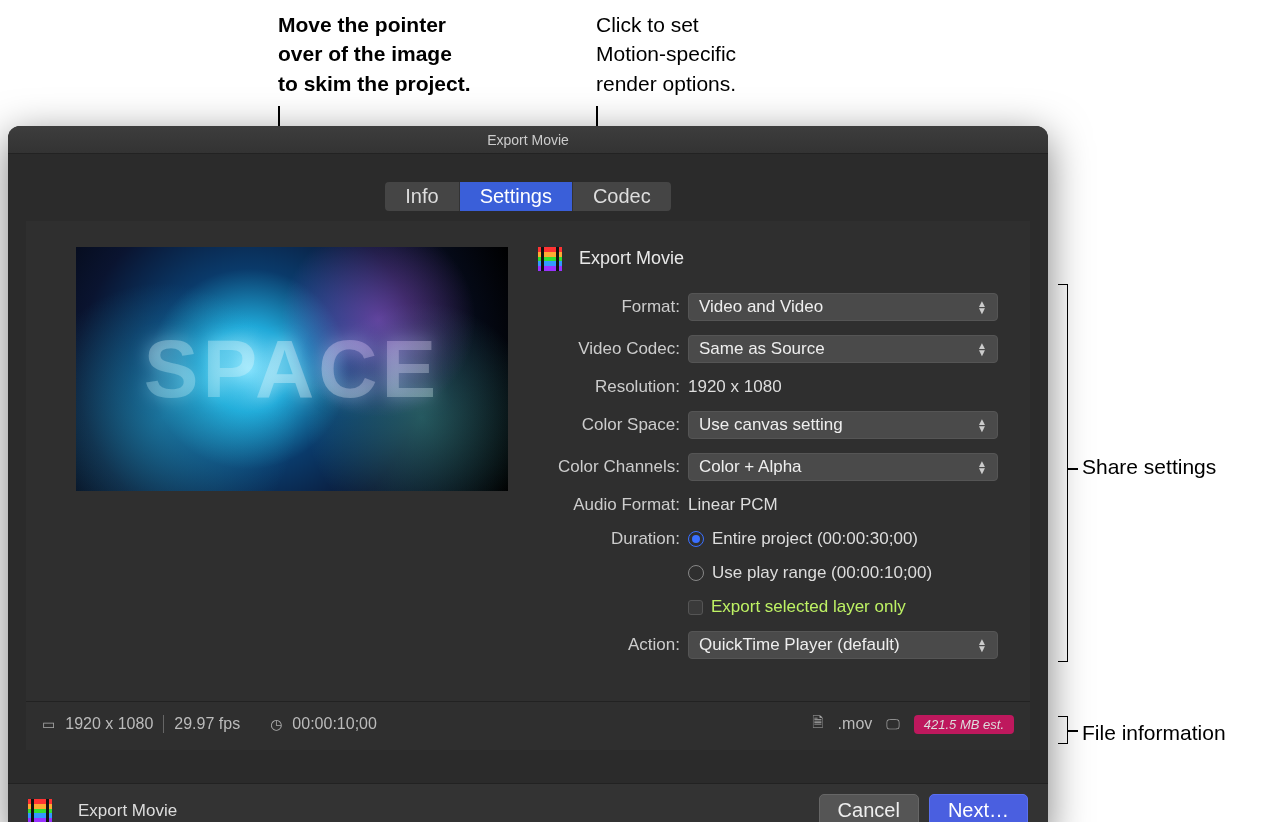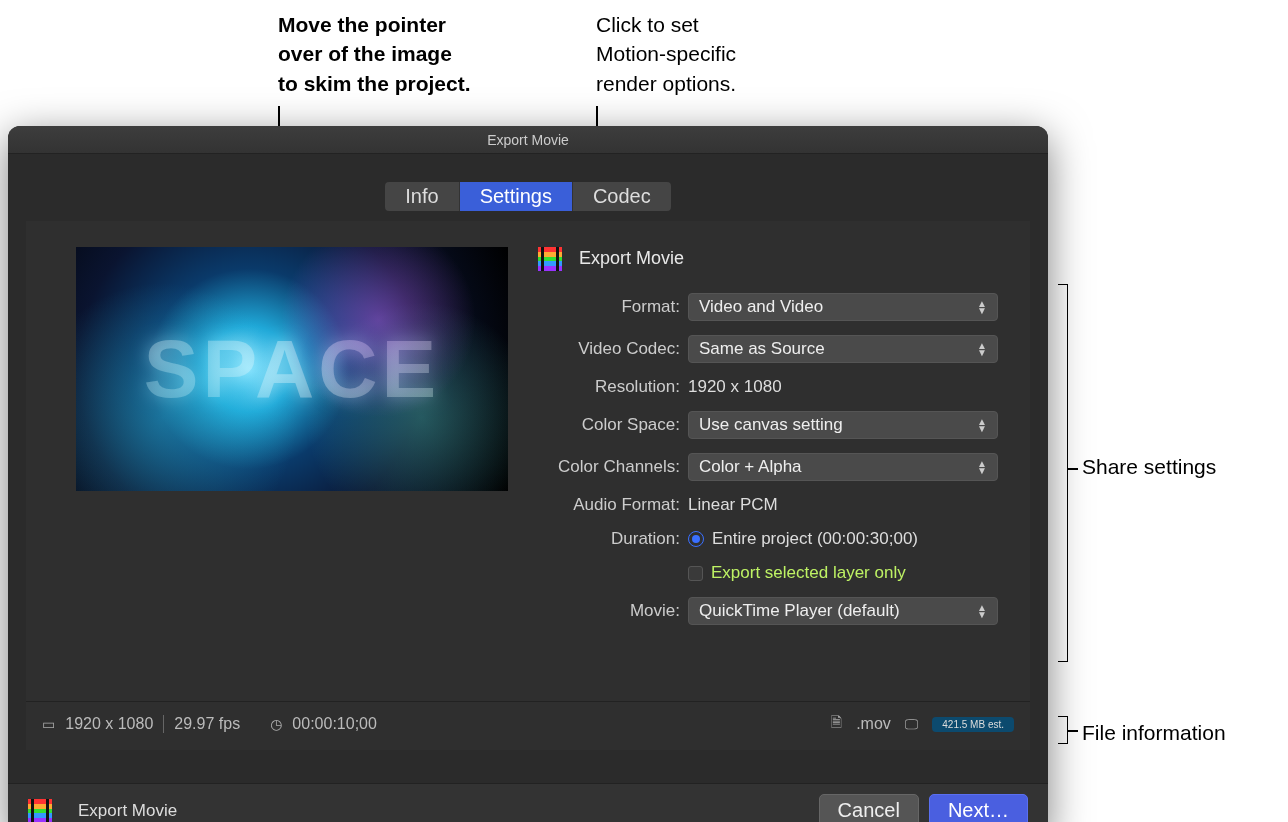--- a/index.html
+++ b/index.html
@@ -171,21 +171,21 @@
     justify-content:space-between;
     align-items:center;
     font-size:16px;
     color:#bbb;
     border-top:1px solid #222;
   }
   .footer-info .left { display:flex; align-items:center; gap:10px; }
   .footer-info .divider { width:1px; height:18px; background:#666; }
   .footer-info .right-info { display:flex; align-items:center; gap:14px; }
   .size-est {
-    background:#0c4a6e; padding:2px 10px; border-radius:4px; font-size:10px; color:#ddd;
+    background:#be185d; padding:2px 10px; border-radius:4px; font-size:13px; color:#ddd;font-style:italic;
   }
   .action-bar {
     position:absolute; bottom:0; left:0; right:0;
     height:54px;
     background:#333;
     border-top:1px solid #222;
     display:flex; align-items:center; justify-content:space-between;
     padding:0 20px;
   }
   .action-bar .left { display:flex; align-items:center; gap:14px; font-size:17px; color:#ddd;}
@@ -291,29 +291,36 @@
         <div class="form-value">Linear PCM</div>
       </div>
 
       <div class="form-row">
         <div class="form-label">Duration:</div>
         <div class="radio-row">
           <span class="radio checked"></span>
           <span>Entire project (00:00:30;00)</span>
         </div>
       </div>
+      <div class="form-row">
+        <div class="form-label"></div>
+        <div class="radio-row">
+          <span class="radio"></span>
+          <span>Use play range (00:00:10;00)</span>
+        </div>
+      </div>
 
       <div class="form-row disabled" style="margin-top:10px;">
         <div class="form-label"></div>
         <span class="checkbox"></span>
         <span>Export selected layer only</span>
       </div>
 
       <div class="form-row" style="margin-top:6px;">
-        <div class="form-label">Movie:</div>
+        <div class="form-label">Action:</div>
         <div class="select">
           <span>QuickTime Player (default)</span>
           <span class="arrows">
               <span>▲</span>
               <span>▼</span>
             </span>
         </div>
       </div>
 
     </div>

